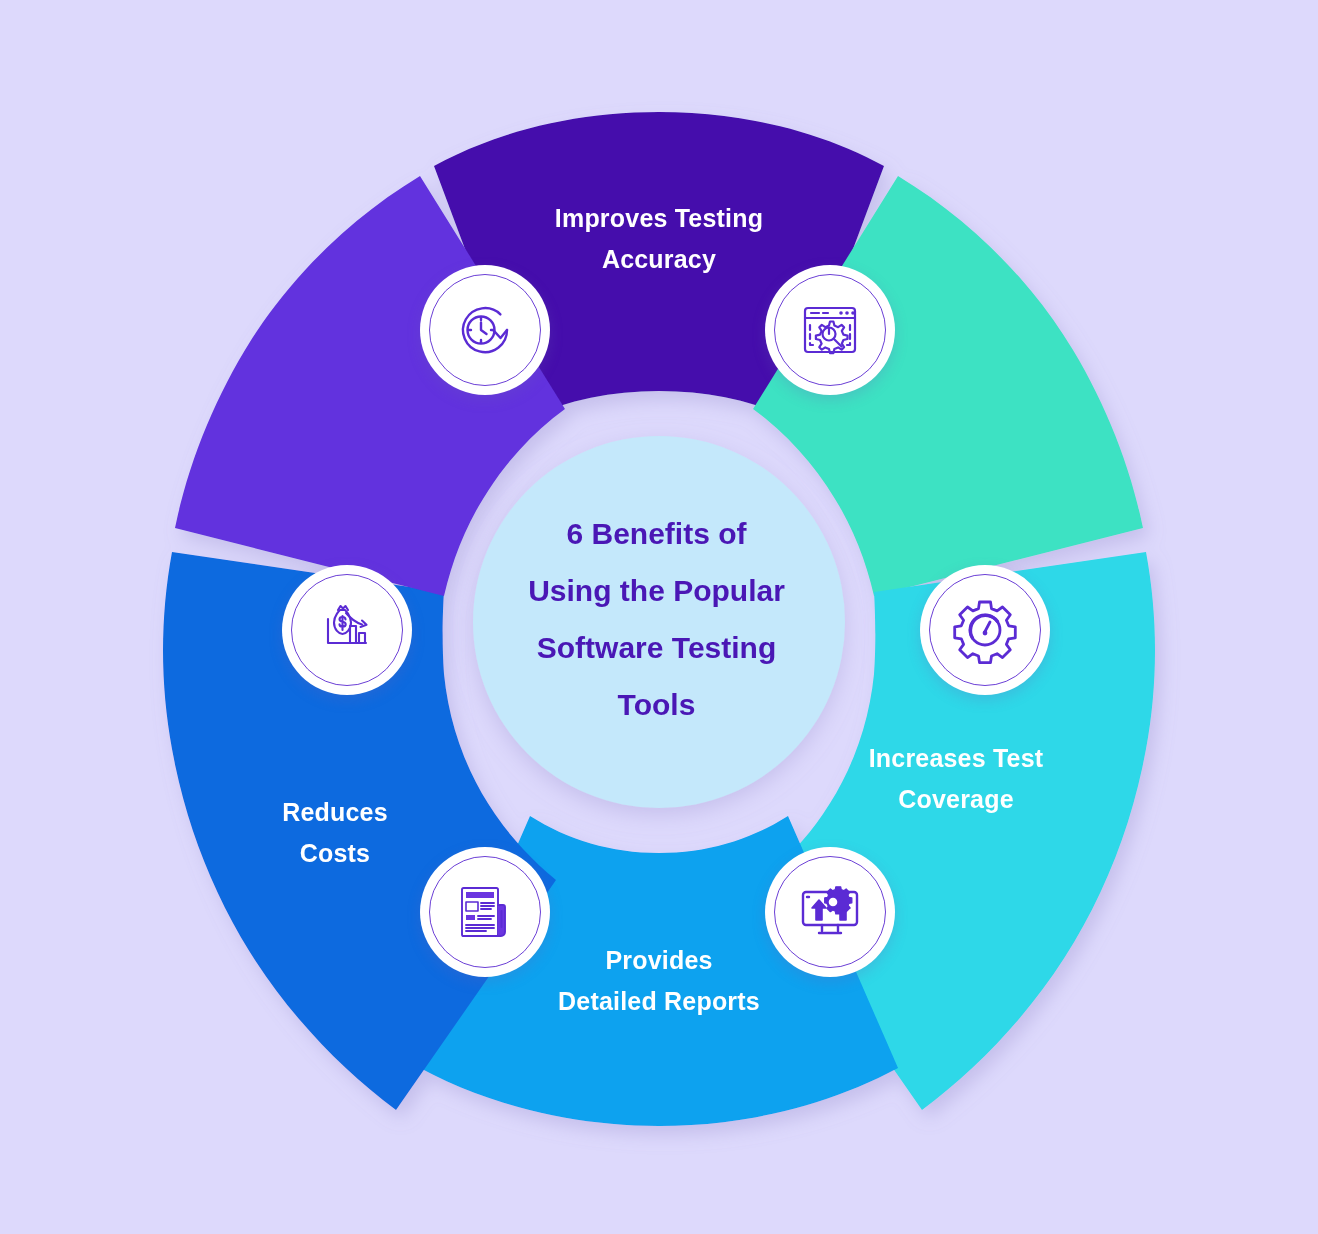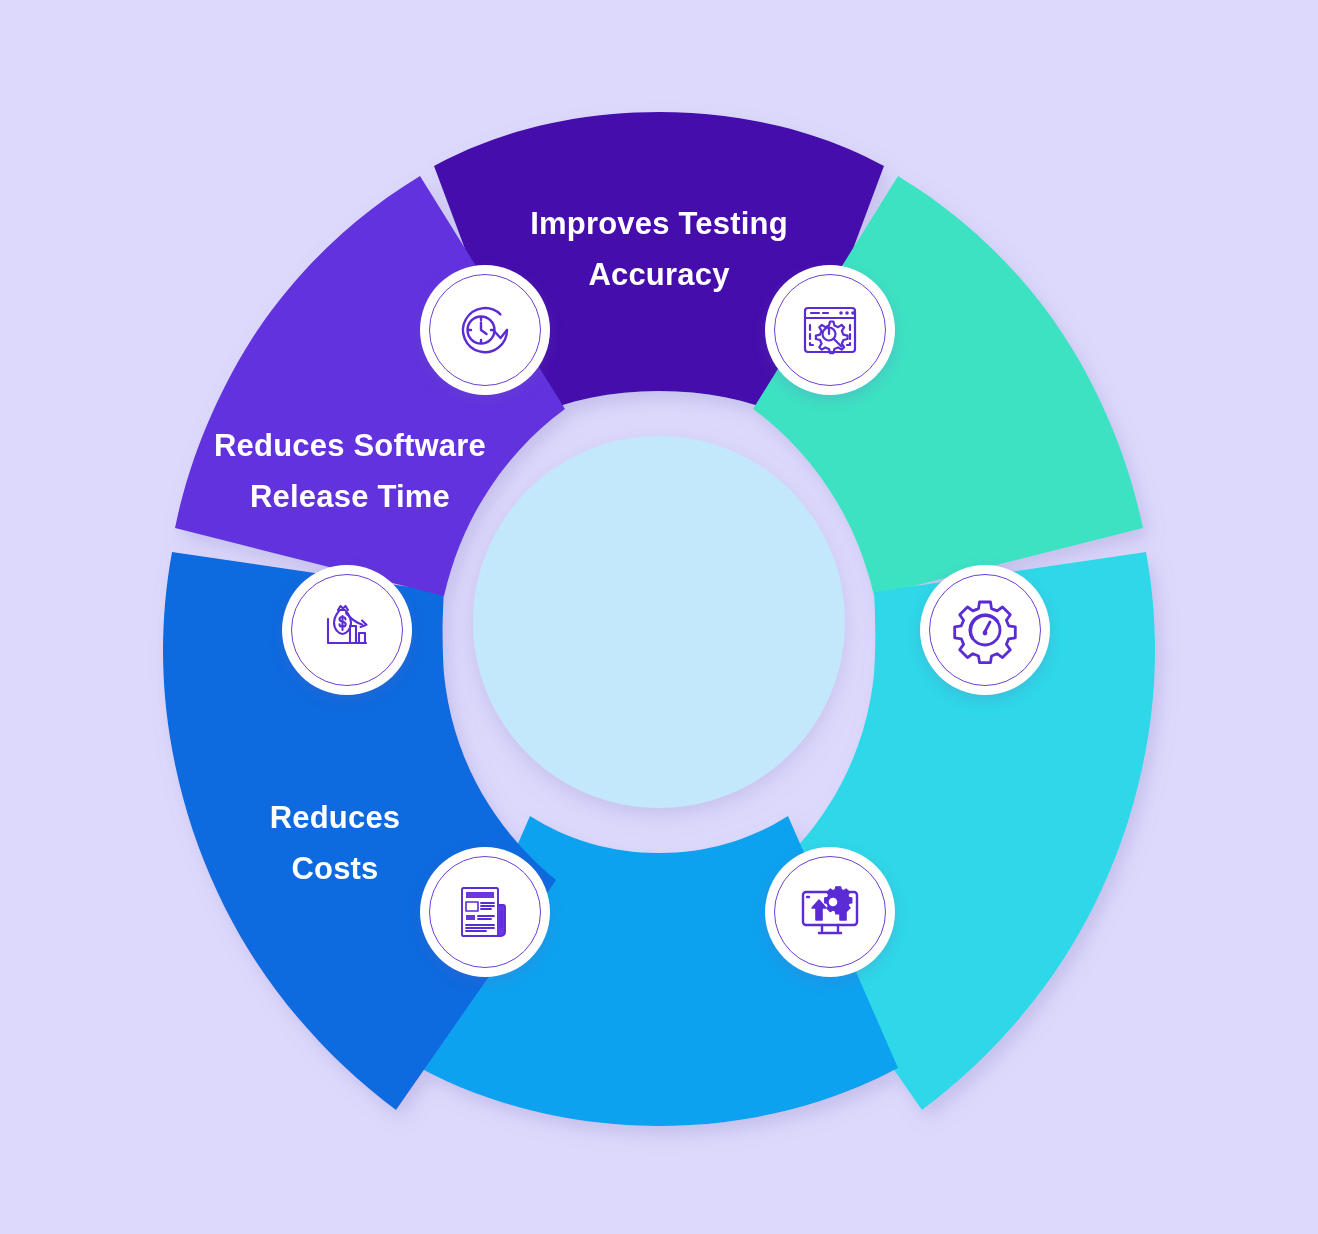--- a/index.html
+++ b/index.html
@@ -10,21 +10,21 @@
     overflow:hidden;
     position:relative;
   }
   #stage{position:absolute;left:0;top:0;width:1318px;height:1234px;}
   svg.wheel{position:absolute;left:0;top:0;width:1318px;height:1234px;}
 
   .petal-label{
     position:absolute;
     color:#ffffff;
     font-weight:bold;
-    font-size:31px;
+    font-size:25px;
     line-height:1.65;
     text-align:center;
     letter-spacing:.2px;
     white-space:pre-line;
     pointer-events:none;
   }
   .center-title{
     position:absolute;
     left:479px;top:505px;
     width:355px;
@@ -114,27 +114,33 @@
            C 532 433 504 464 483 499
            C 465 528 452 561 444 596
            L 175 528
            C 188 465 212 405 245 350
            C 288 279 349 219 420 176 Z" fill="#6232DE"></path>
     </g>
 
     <circle cx="659" cy="622" r="186" fill="#C4E8FB" filter="url(#cshadow)"></circle>
   </svg>
 
+  <div class="center-title">6 Benefits of
+Using the Popular
+Software Testing
+Tools</div>
 
   <div class="petal-label" style="left:449px;top:198px;width:420px;">Improves Testing
 Accuracy</div>
+  <div class="petal-label" style="left:816px;top:738px;width:280px;">Increases Test
+Coverage</div>
+  <div class="petal-label" style="left:449px;top:940px;width:420px;">Provides
+Detailed Reports</div>
   <div class="petal-label" style="left:205px;top:752px;width:260px;margin-top:40px;">Reduces
 Costs</div>
-  <div class="petal-label" style="left:160px;top:420px;width:380px;">Reduces Software
-Release Time</div>
 
   <div class="icon-badge" style="left:420px;top:265px;">
     <span class="ring"></span>
     <svg width="74" height="74" viewBox="0 0 74 74" fill="none" stroke="#5B2BD4" stroke-width="2.4" stroke-linecap="round" stroke-linejoin="round">
       <path d="M59 37a22 22 0 1 1-6.6-15.6"></path>
       <path d="M59 37 l-6.5 8 -7-7.6"></path>
       <circle cx="33" cy="37" r="13.5"></circle>
       <path d="M33 29.5V37l5.5 4"></path>
       <path d="M33 24.5v2.5M33 47v2.5M20.5 37h2.5M43 37h2.5"></path>
     </svg>

